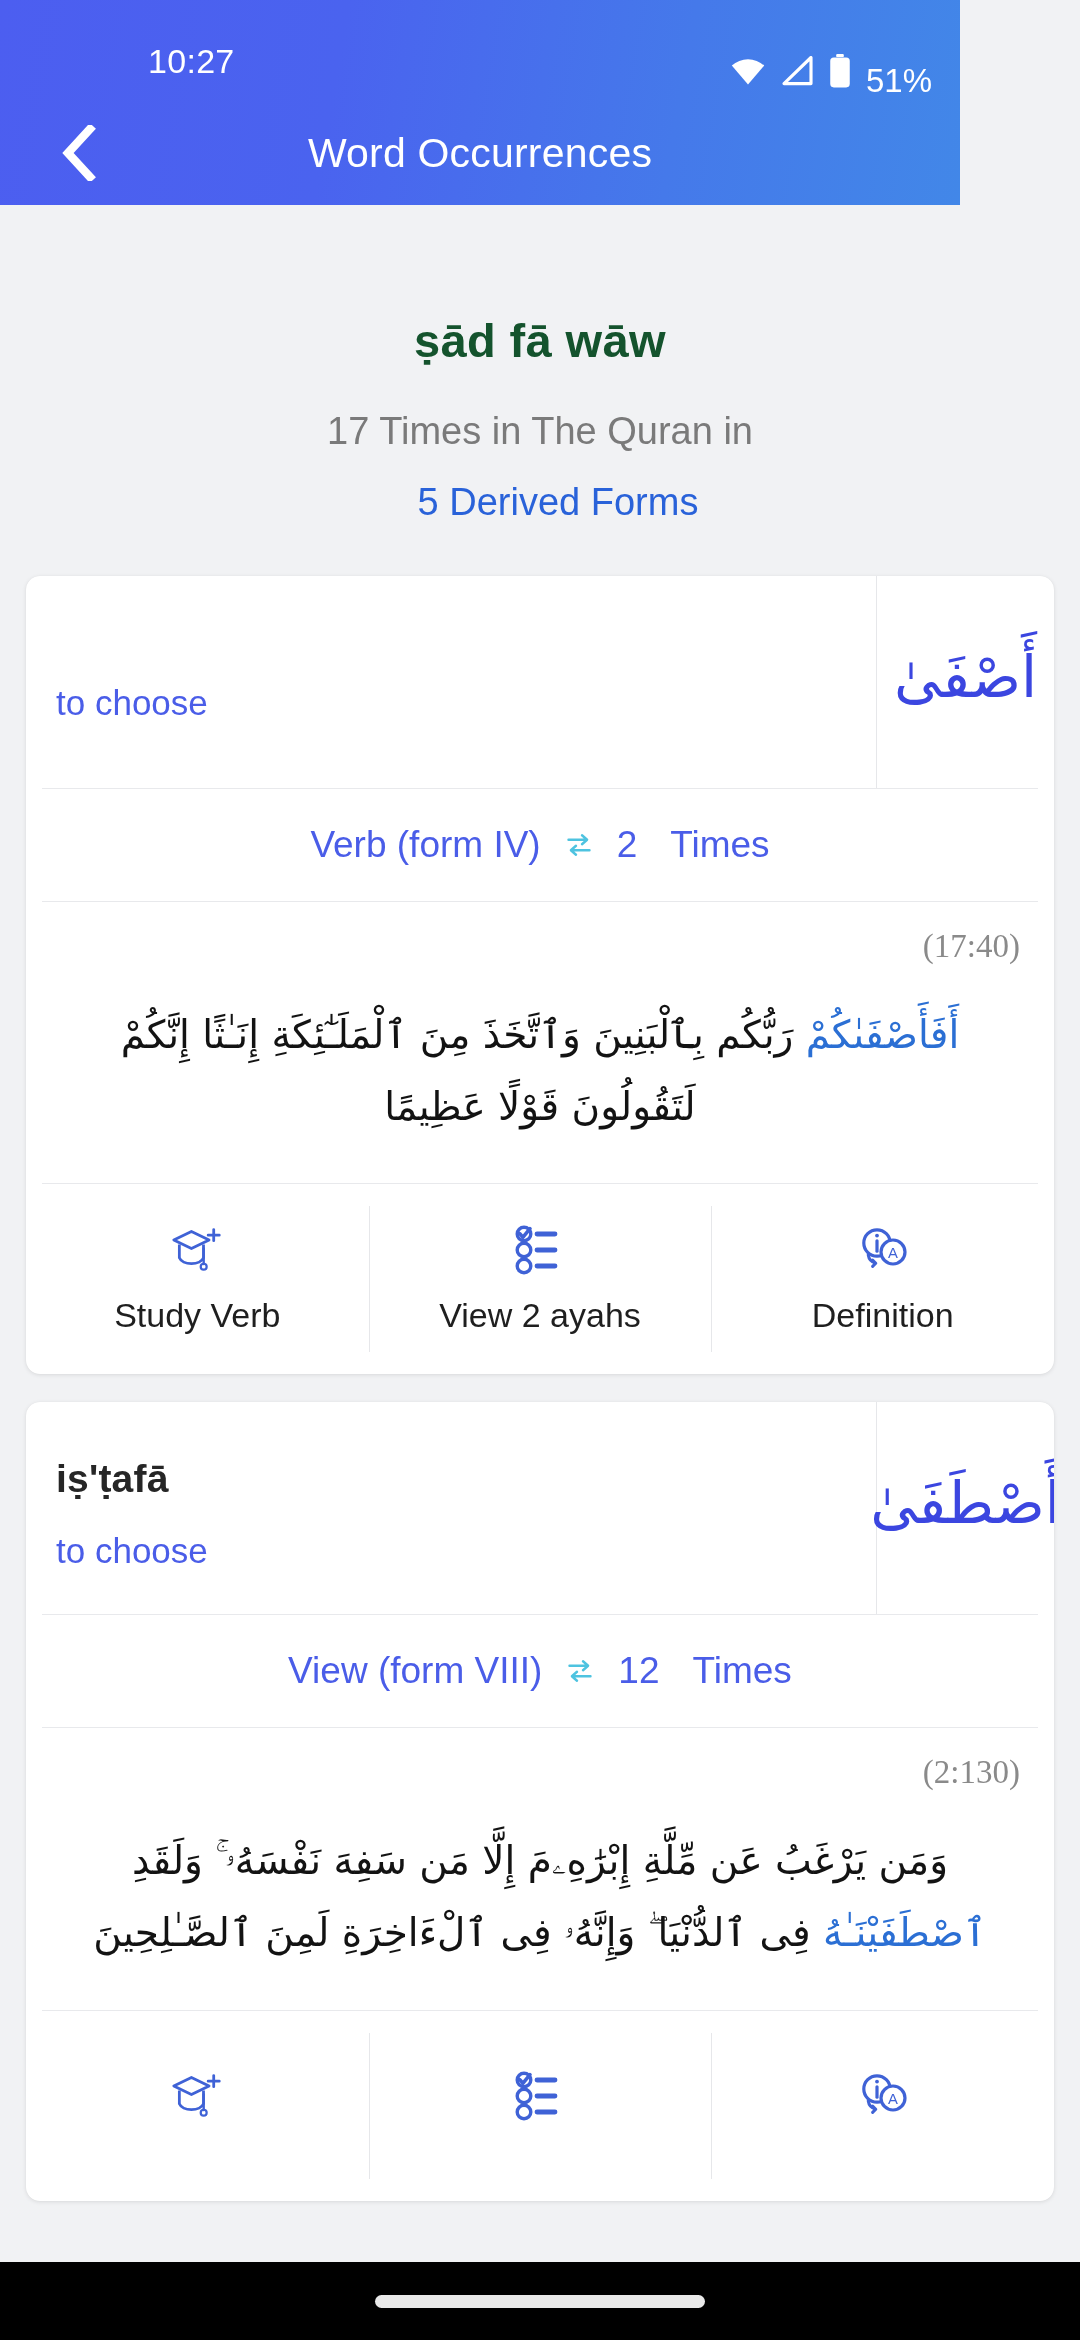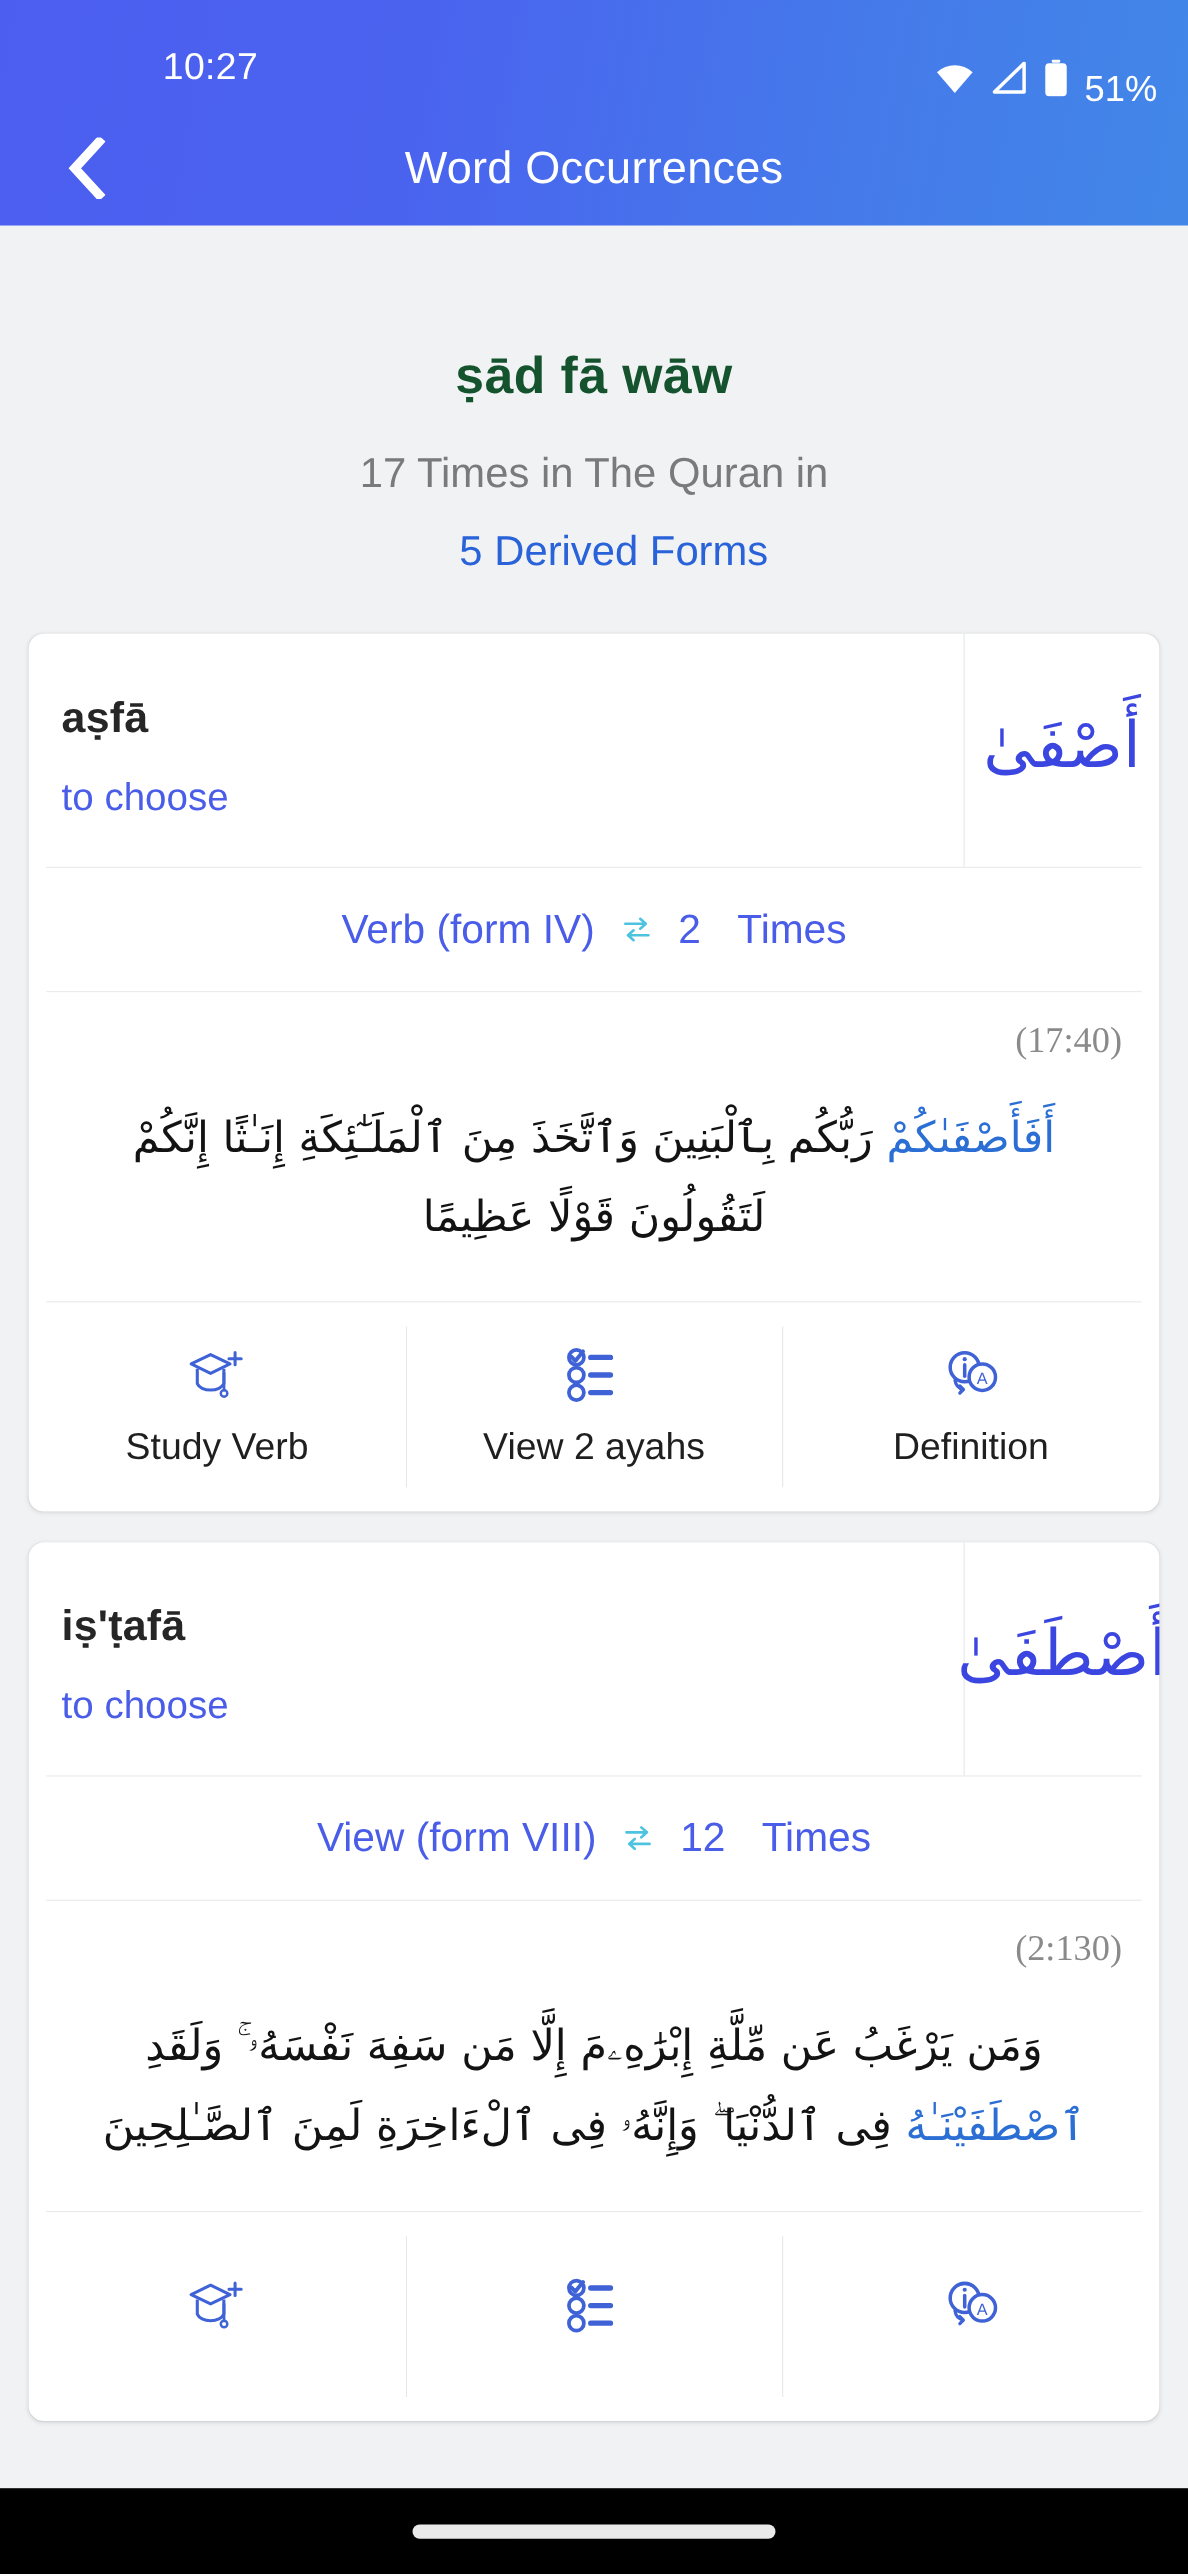--- a/index.html
+++ b/index.html
@@ -6,21 +6,21 @@
   html, body {
     width:1080px; height:2340px;
     background:#f1f2f4;
     font-family:"Liberation Sans", sans-serif;
     overflow:hidden;
   }
   .phone { position:relative; width:1080px; height:2340px; background:#f1f2f4; overflow:hidden; }
 
   
   .header {
-    position:relative; width:1080px; height:205px;
+    position:relative; width:960px; height:205px;
     background:linear-gradient(100deg,#4c5ef0 0%,#4a63ef 35%,#4579ea 70%,#4287e8 100%);
   }
   .statusbar {
     position:relative; height:100px;
     display:flex; align-items:center;
   }
   .status-time {
     position:absolute; left:148px; top:42px;
     color:#fff; font-size:34px; font-weight:400; letter-spacing:0.3px;
   }
@@ -157,21 +157,20 @@
     <div class="root-word">ṣād fā wāw</div>
     <div class="times-line">17 Times in The Quran in</div>
     <div class="forms-line">5 Derived Forms</div>
   </div>
 
   <div class="cards">
 
     <div class="card">
       <div class="card-head">
         <div class="card-head-left">
-          <div class="translit">aṣfā</div>
           <div class="meaning">to choose</div>
         </div>
         <div class="card-head-right">
           <div class="arabic-word">أَصْفَىٰ</div>
         </div>
       </div>
 
       <div class="divider"></div>
 
       <div class="form-row">

